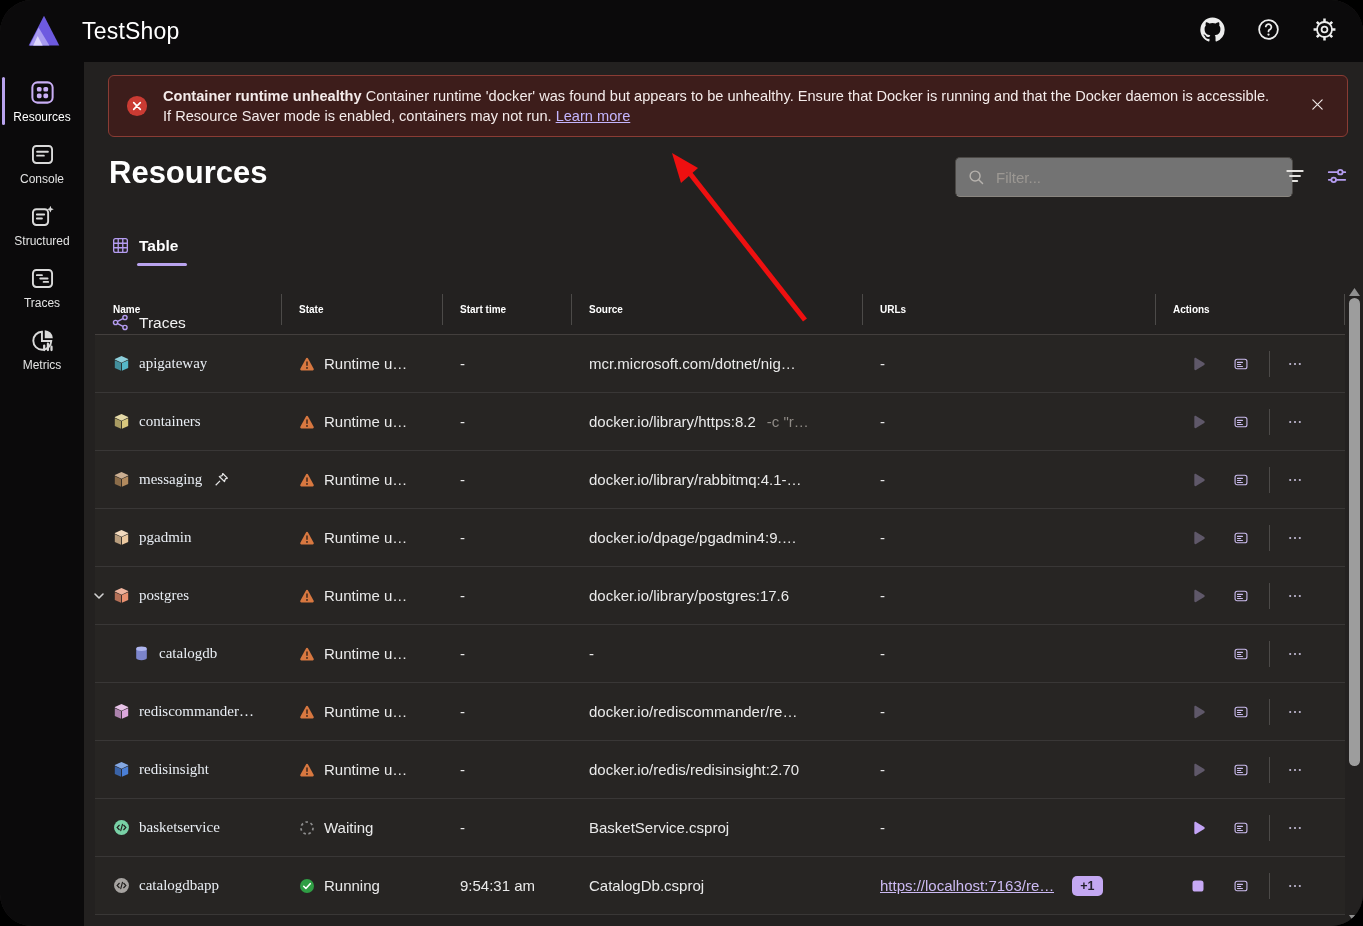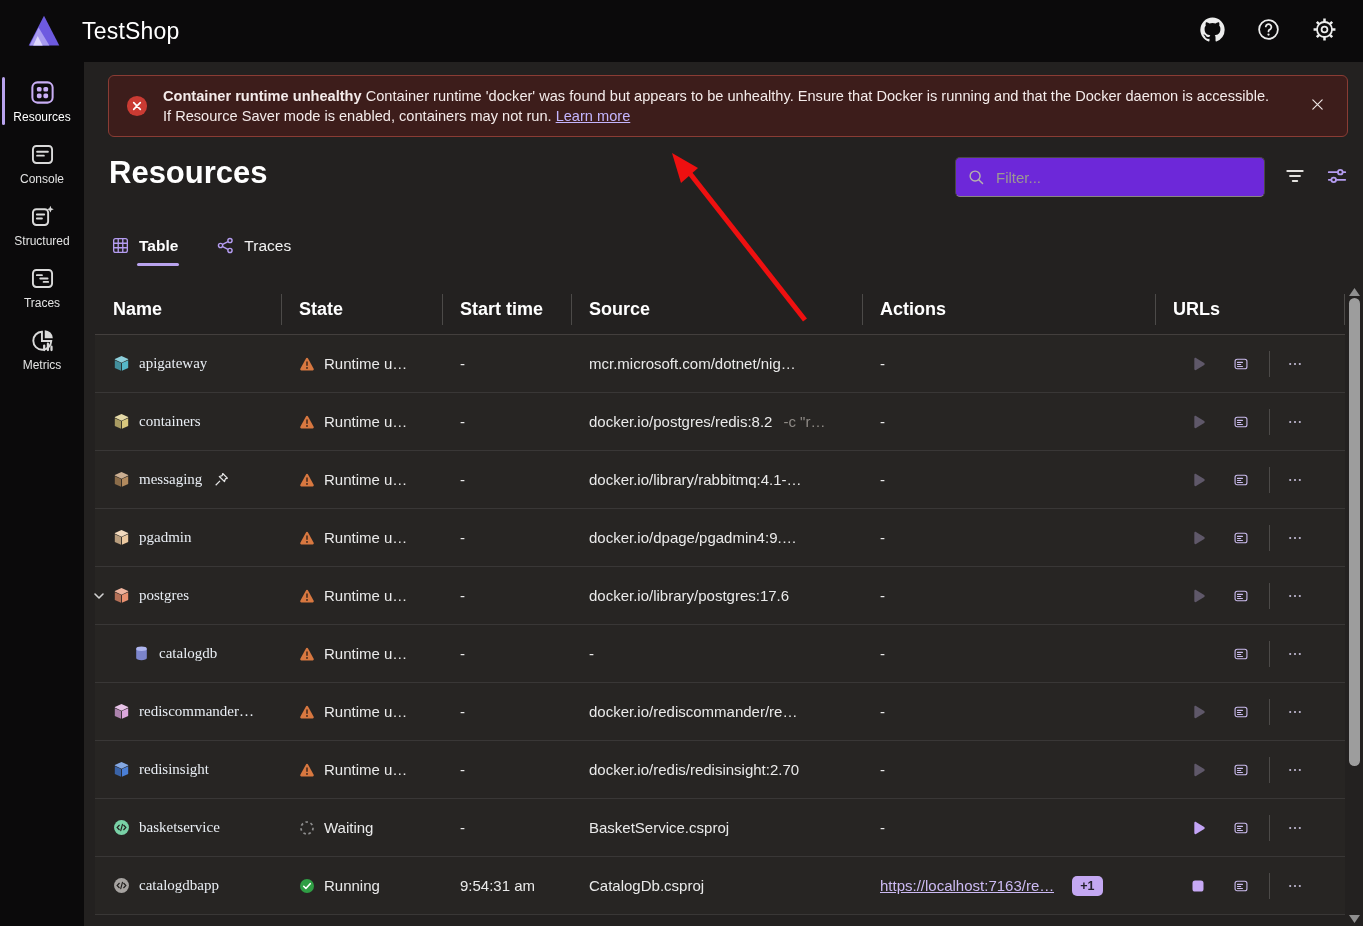--- a/index.html
+++ b/index.html
@@ -1,19 +1,19 @@
 <!DOCTYPE html>
 <html><head>
 <meta charset="utf-8">
 <style>
   * { box-sizing: border-box; }
   html,body { margin:0; padding:0; background:#000; }
   .screen{
     width:1363px;height:926px;position:relative;overflow:hidden;
-    background:#232120;font-family:"Liberation Sans",sans-serif;
+    background:#232120;font-family:"Liberation Sans",sans-serif;border-radius:32px;
     -webkit-font-smoothing:antialiased;
   }
   
   .topbar{height:62px;background:#0b0a0b;display:flex;align-items:center;padding:0 26px;}
   .brand{display:flex;align-items:center;gap:20px;}
   .brand .logo{width:36px;height:36px;display:block;}
   .app-title{color:#ffffff;font-size:23px;font-weight:500;letter-spacing:.2px;}
   .topbar-right{margin-left:auto;display:flex;align-items:center;gap:30px;}
   .top-icon-btn{background:none;border:none;padding:0;cursor:pointer;color:#ededed;width:26px;height:26px;display:flex;align-items:center;justify-content:center;}
   .top-icon-btn svg{width:25px;height:25px;}
@@ -32,40 +32,40 @@
   .banner{position:absolute;left:24px;top:13px;width:1240px;height:62px;background:#3d1d1b;border:1px solid #8a3c34;border-radius:6px;display:flex;align-items:center;padding:0 17px;gap:15px;z-index:5;}
   .banner-icon{width:22px;height:22px;flex:none;}
   .banner-icon svg{width:22px;height:22px;display:block;}
   .banner-text{color:#f4ebea;font-size:14.6px;line-height:20px;}
   .banner-text b{font-weight:700;}
   .banner-link{color:#c4b5fd;text-decoration:underline;cursor:pointer;}
   .banner-close{margin-left:auto;background:none;border:none;cursor:pointer;color:#efe6e5;width:26px;height:26px;display:flex;align-items:center;justify-content:center;}
   .banner-close svg{width:17px;height:17px;}
   
   .page-title{position:absolute;left:25px;top:93px;margin:0;font-size:31px;font-weight:600;color:#ffffff;}
-  .filter-box{position:absolute;left:871px;top:95px;width:310px;height:40px;background:#6d28d9;border:1px solid #4b4845;border-bottom-color:#8a8680;border-radius:5px;display:flex;align-items:center;padding:0 11px;gap:9px;}
+  .filter-box{position:absolute;left:871px;top:95px;width:338px;height:40px;background:#737373;border:1px solid #4b4845;border-bottom-color:#8a8680;border-radius:5px;display:flex;align-items:center;padding:0 11px;gap:9px;}
   .filter-box .f-ico{width:18px;height:18px;color:#b6b2ad;flex:none;}
   .filter-box .f-ico svg{width:18px;height:18px;display:block;}
   .filter-box input{flex:1;min-width:0;background:transparent;border:none;outline:none;color:#e9e9e9;font-size:15px;font-family:inherit;}
   .filter-box input::placeholder{color:#9c9893;}
   .hbtn{position:absolute;top:101px;width:28px;height:28px;background:none;border:none;cursor:pointer;display:flex;align-items:center;justify-content:center;}
   .hbtn svg{width:22px;height:22px;}
   .hbtn.filter-ic{left:1197px;color:#e4e2df;}
   .hbtn.options-ic{left:1239px;color:#b49cf0;}
   
-  .tabs{position:absolute;left:26px;top:165px;display:flex;gap:36px;}
+  .tabs{position:absolute;left:26px;top:165px;display:flex;gap:36px;flex-direction:column;}
   .tab{display:flex;align-items:center;gap:9px;color:#f2f2f2;font-size:15.5px;padding:9px 1px 13px;position:relative;cursor:pointer;}
   .tab .t-ico{width:19px;height:19px;color:#b49cf0;}
   .tab .t-ico svg{width:19px;height:19px;display:block;}
   .tab.active{font-weight:700;color:#fff;}
   .tab.active::after{content:"";position:absolute;left:27px;right:0;bottom:2px;height:3px;border-radius:2px;background:#b9a3ee;}
   
   .table{position:absolute;left:11px;top:223px;width:1250px;}
   .thead{display:grid;grid-template-columns:186px 161px 129px 291px 293px 190px;height:50px;border-bottom:1px solid #433f3d;}
-  .th{color:#ffffff;font-weight:700;font-size:18px;padding-left:18px;display:flex;align-items:center;position:relative;}
+  .th{color:#ffffff;font-weight:700;font-size:10px;padding-left:18px;display:flex;align-items:center;position:relative;}
   .th::before{content:"";position:absolute;left:0;top:9px;bottom:9px;width:1px;background:#4c4a48;}
   .th:first-child::before{display:none;}
   .th:last-child::after{content:"";position:absolute;right:0;top:9px;bottom:9px;width:1px;background:#4c4a48;}
   .row{display:grid;grid-template-columns:186px 161px 129px 291px 293px 190px;height:58px;align-items:center;border-bottom:1px solid #393736;background:#272523;}
   .cell{padding-left:18px;display:flex;align-items:center;gap:9px;min-width:0;color:#eaeaea;font-size:15px;}
   .name-cell{position:relative;color:#e9eef4;}
   .name-cell.child{padding-left:38px;}
   .chev{position:absolute;left:-4px;top:50%;margin-top:-8px;width:16px;height:16px;color:#d2d2d2;cursor:pointer;}
   .chev svg{width:16px;height:16px;display:block;}
   .res-icon{width:17px;height:17px;flex:none;}
@@ -260,22 +260,22 @@
      <span>Traces</span>
    </div>
         </div>
 
       <div class="table">
         <div class="thead" id="thead">
             <div class="th">Name</div>
             <div class="th">State</div>
             <div class="th">Start time</div>
             <div class="th">Source</div>
+            <div class="th">URLs</div>
             <div class="th">Actions</div>
-            <div class="th">URLs</div>
           </div>
         <div id="tbody">
             <div class="row">
     <div class="cell name-cell">
       <span class="res-icon">
                   <svg viewBox="0 0 16 16">
                     <path d="M8 .9l6.3 2.9v.5L8 7.2 1.7 4.3v-.5z" fill="rgb(140,206,218)"></path>
                     <path d="M1.7 4.9l5.9 2.7v7.3L1.7 12.2z" fill="rgb(67,143,156)"></path>
                     <path d="M14.3 4.9L8.4 7.6v7.3l5.9-2.7z" fill="#56b7c8"></path>
                   </svg>
@@ -347,21 +347,21 @@
                     <rect x="7.3" y="5.3" width="1.4" height="4.6" rx="0.7" fill="#33211a"></rect>
                     <circle cx="8" cy="11.9" r="0.95" fill="#33211a"></circle>
                   </svg>
                 </span>
       <span>Runtime u…</span>
     </div>
     <div class="cell">
                 <span>-</span>
               </div>
     <div class="cell source-cell">
-                <span>docker.io/postgres/redis:8.2</span>
+                <span>docker.io/library/https:8.2</span>
                 <span class="src-extra">-c "r…</span>
               </div>
     <div class="cell">
                 <span>-</span>
               </div>
     <div class="cell actions-cell">
       <button class="act-btn play-off">
                   <span>
                     <svg viewBox="0 0 16 16" fill="currentColor">
                       <path d="M4.3 2.9v10.2c0 .9.95 1.4 1.7.95l8.2-5.1c.7-.45.7-1.45 0-1.9L6 1.95c-.75-.45-1.7.05-1.7.95z"></path>

